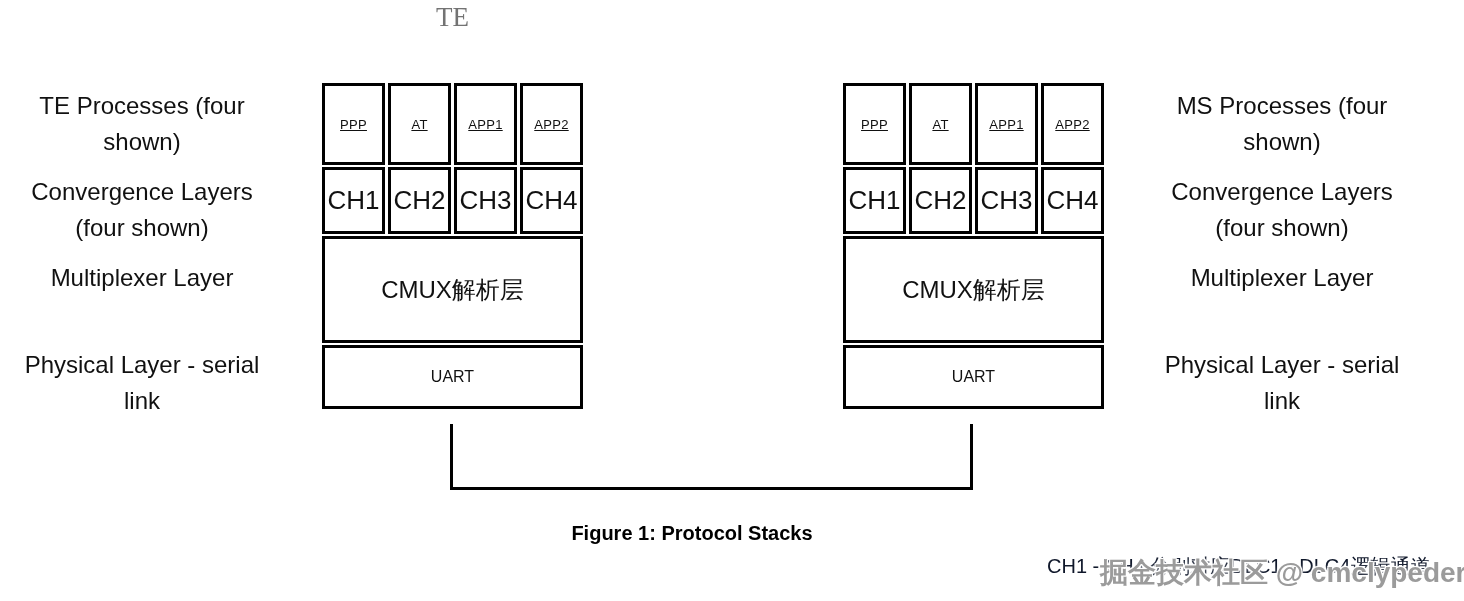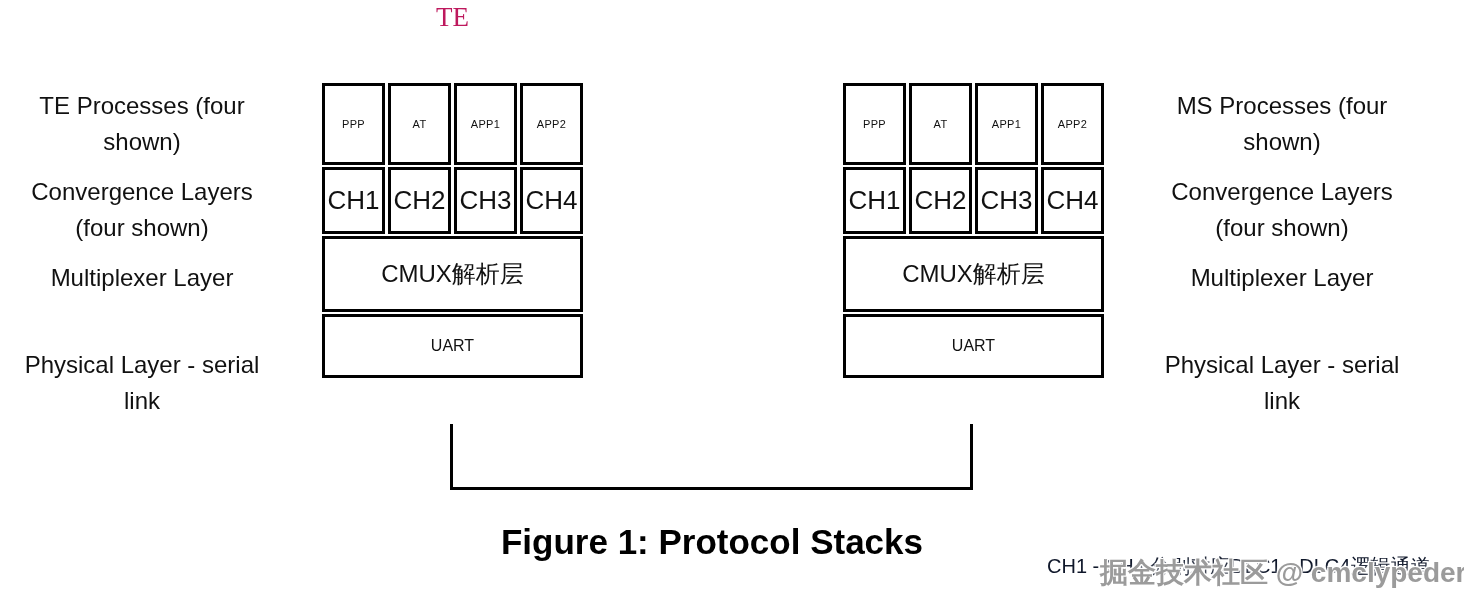--- a/index.html
+++ b/index.html
@@ -15,21 +15,21 @@
   }
 
   
   .stack-title {
     position: absolute;
     top: 2px;
     width: 261px;
     text-align: center;
     font-family: "Liberation Serif", serif;
     font-size: 27px;
-    color: #be185d;
+    color: #737373;
   }
   .side-label {
     position: absolute;
     width: 280px;
     text-align: center;
     font-family: Liberation Sans, sans-serif;
     font-size: 24px;
     line-height: 36px;
     white-space: pre-line;
     color: #111;
@@ -52,47 +52,47 @@
   .cell {
     flex: 1;
     border: 3px solid #000;
     background: #fff;
     display: flex;
     align-items: center;
     justify-content: center;
   }
   .row-proc { height: 82px; }
   .row-chan { height: 67px; }
-  .proc { font-size: 11px; letter-spacing: 0.3px; }
+  .proc { font-size: 13px; letter-spacing: 0.3px; text-decoration: underline; }
   .chan { font-size: 26px; }
   .wide-box {
     border: 3px solid #000;
     background: #fff;
     display: flex;
     align-items: center;
     justify-content: center;
   }
-  .mux-box  { height: 76px; font-size: 24px; }
+  .mux-box  { height: 107px; font-size: 24px; }
   .phys-box { height: 64px; font-size: 16px; }
 
   
   .connector { position: absolute; background: #000; }
   .conn-left-v  { left: 450px; top: 424px; width: 3px; height: 66px; }
   .conn-bottom-h{ left: 450px; top: 487px; width: 523px; height: 3px; }
   .conn-right-v { left: 970px; top: 424px; width: 3px; height: 66px; }
 
   
   .figure-caption {
     position: absolute;
-    left: 412px;
+    left: 392px;
     top: 522px;
     width: 600px;
     text-align: center;
     font-weight: bold;
-    font-size: 35px;
+    font-size: 20px;
     color: #000;
   }
 
   
   .note {
     position: absolute;
     left: 1047px;
     top: 553px;
     font-size: 20px;
     white-space: nowrap;

